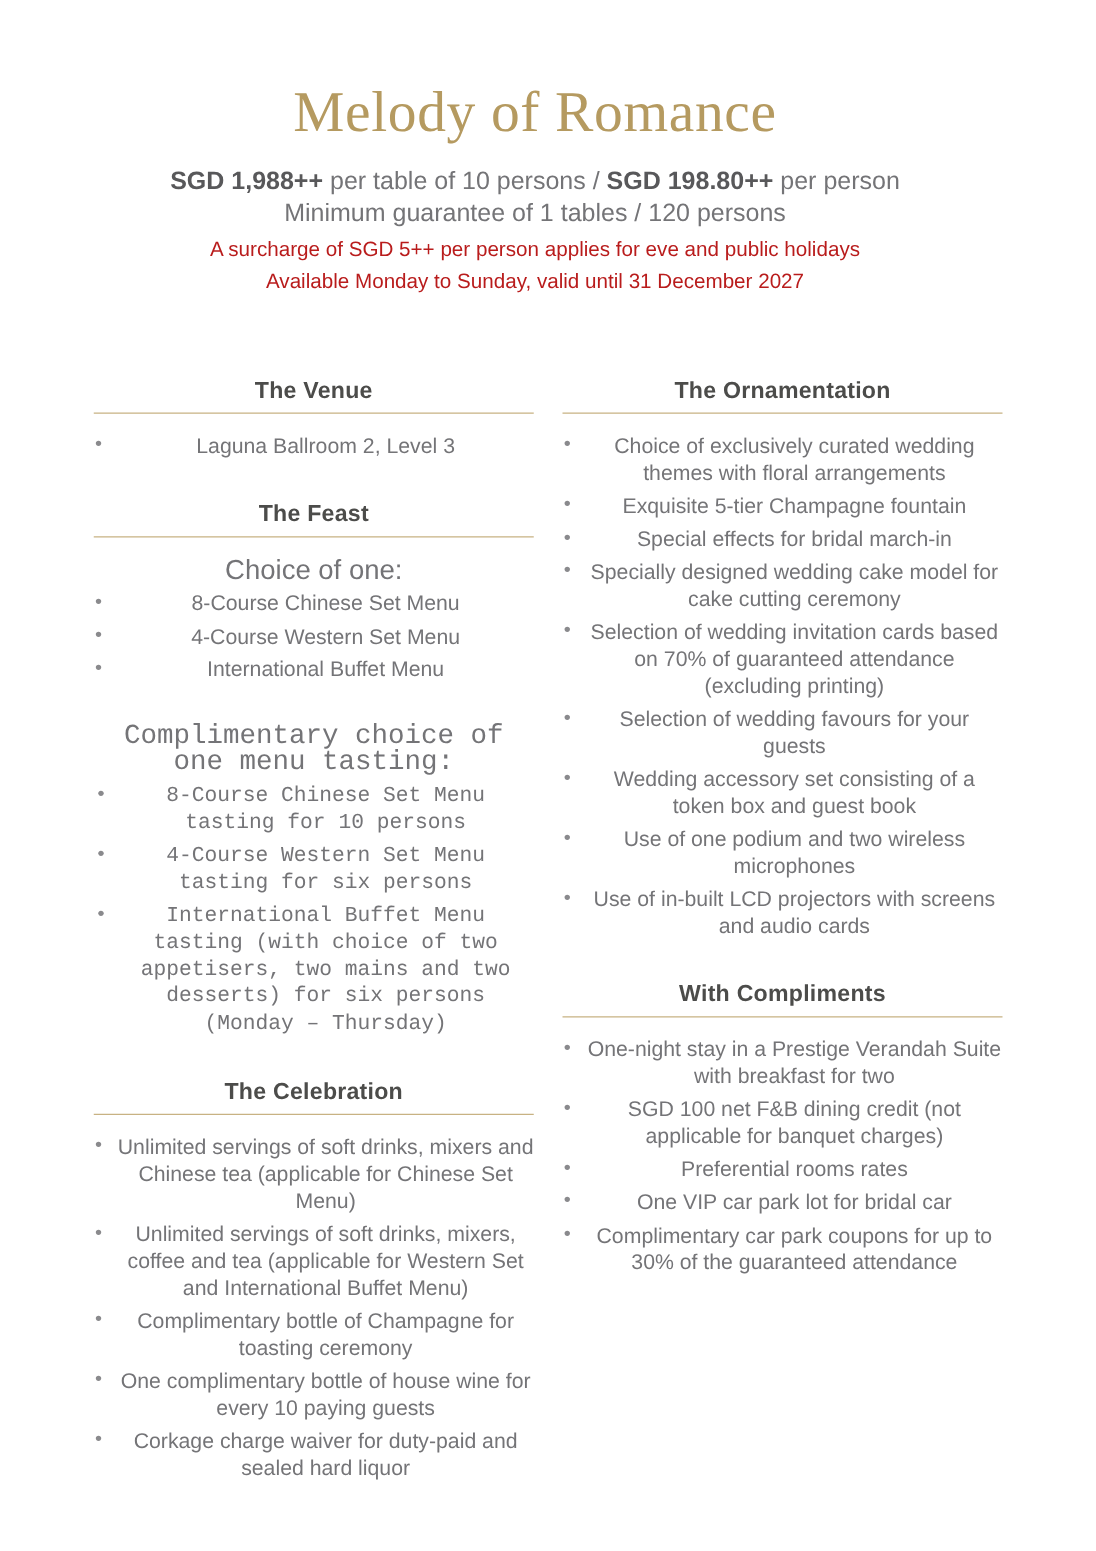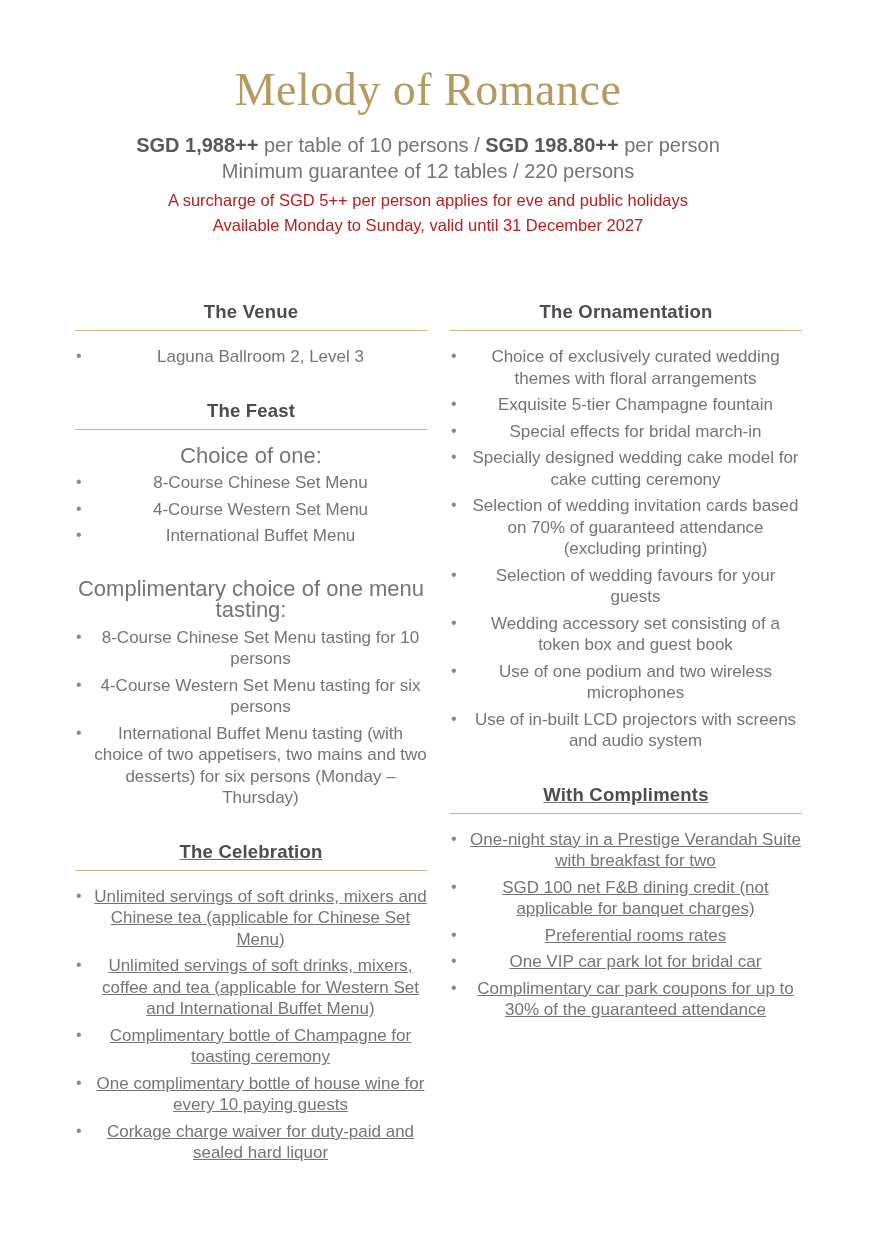--- a/index.html
+++ b/index.html
@@ -62,37 +62,37 @@
   .columns{
     display:flex;
     gap:23px;
     margin-top:62px;
   }
   .col{
     width:352px;
     flex:0 0 352px;
   }
   .section{margin:0 0 31px 0;}
-  .section:last-child{margin-bottom:0;text-decoration:underline;}
+  .section:last-child{margin-bottom:0;}
   .section-heading{
     font-size:18.5px;
     font-weight:700;
     letter-spacing:0.2px;
     color:var(--heading);
     margin:0;
     line-height:23px;
     text-align:center;
   }
   .section-rule{
     border:none;
     border-top:1.5px solid var(--rule-gold);
     margin:7px 0 0 0;
   }
   .group{margin-top:15px;text-align:center;}
-  .group + .group{margin-top:31px;}
+  .group + .group{margin-top:31px;font-family:Liberation Mono, monospace;}
   .group-intro{
     font-size:22px;
     line-height:21.5px;
     margin:0 0 6px 0;
     color:var(--body);
   }
   ul.bullets{
     list-style:none;
     margin:0;
     padding:0;
@@ -116,21 +116,21 @@
   }
 </style>
 </head>
 <body>
 
 <div class="page">
 
   <div class="header">
     <h1 class="doc-title">Melody of Romance</h1>
     <p class="price-line"><b>SGD 1,988++</b><span> per table of 10 persons / </span><b>SGD 198.80++</b><span> per person</span></p>
-    <p class="guarantee-line">Minimum guarantee of 12 tables / 220 persons</p>
+    <p class="guarantee-line">Minimum guarantee of 1 tables / 120 persons</p>
     <p class="fine-line first">A surcharge of SGD 5++ per person applies for eve and public holidays</p>
     <p class="fine-line">Available Monday to Sunday, valid until 31 December 2027</p>
   </div>
 
   <div class="columns">
     <div class="col" id="col-left">
         <section class="section">
           <h2 class="section-heading">The Venue</h2>
           <hr class="section-rule">
           <div class="group">
@@ -180,21 +180,21 @@
           <div class="group">
             <ul class="bullets">
               <li>Choice of exclusively curated wedding themes with floral arrangements</li>
               <li>Exquisite 5-tier Champagne fountain</li>
               <li>Special effects for bridal march-in</li>
               <li>Specially designed wedding cake model for cake cutting ceremony</li>
               <li>Selection of wedding invitation cards based on 70% of guaranteed attendance (excluding printing)</li>
               <li>Selection of wedding favours for your guests</li>
               <li>Wedding accessory set consisting of a token box and guest book</li>
               <li>Use of one podium and two wireless microphones</li>
-              <li>Use of in-built LCD projectors with screens and audio system</li>
+              <li>Use of in-built LCD projectors with screens and audio cards</li>
             </ul>
           </div>
         </section>
         <section class="section">
           <h2 class="section-heading">With Compliments</h2>
           <hr class="section-rule">
           <div class="group">
             <ul class="bullets">
               <li>One-night stay in a Prestige Verandah Suite with breakfast for two</li>
               <li>SGD 100 net F&amp;B dining credit (not applicable for banquet charges)</li>

